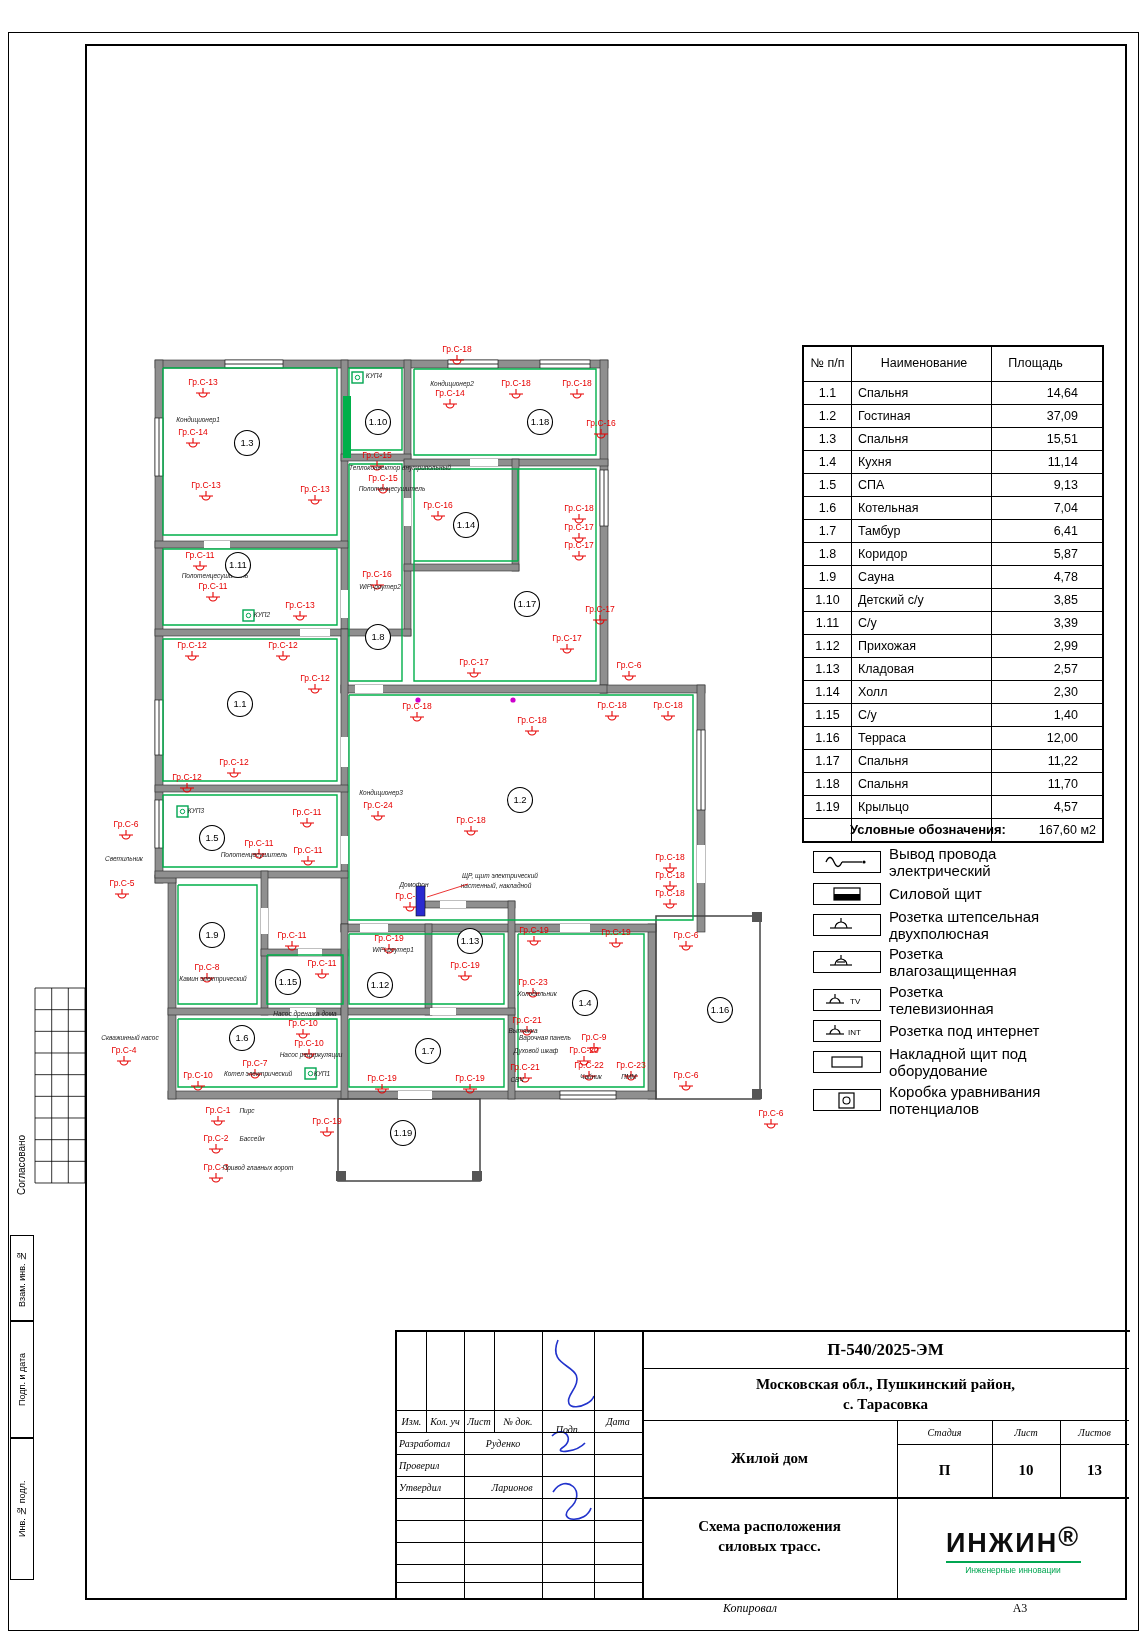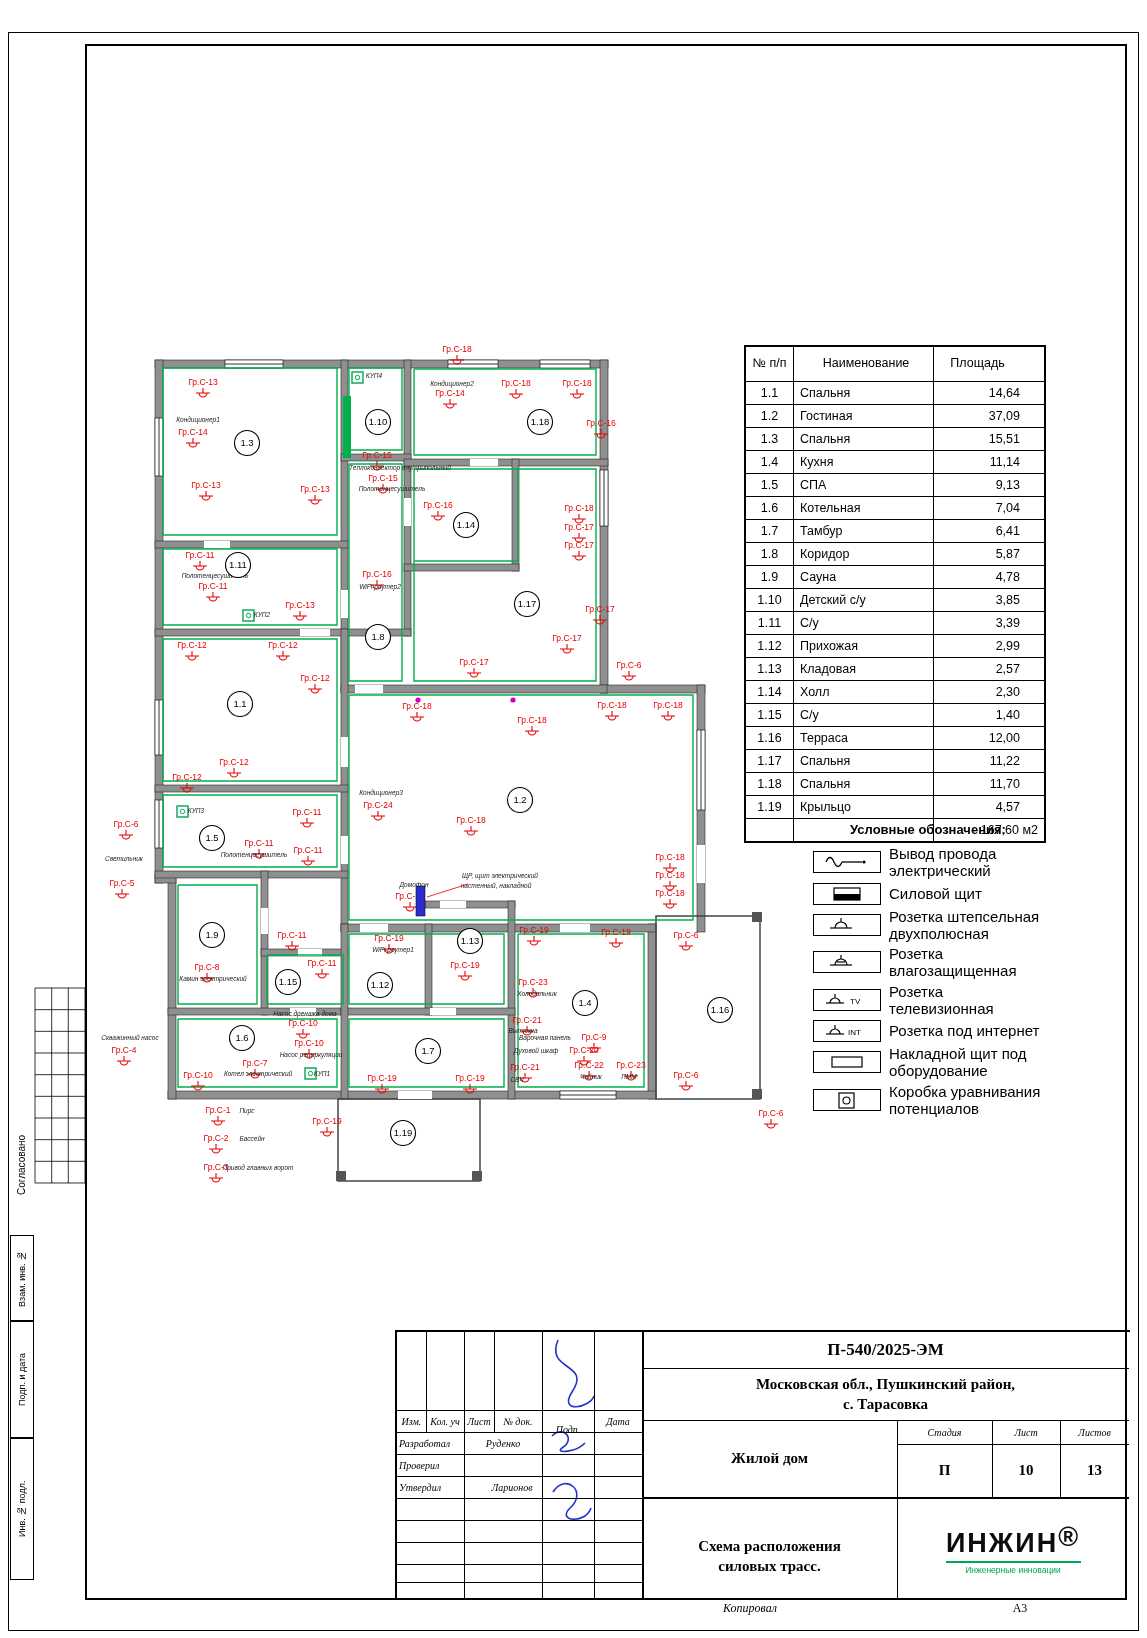--- a/index.html
+++ b/index.html
@@ -3,21 +3,21 @@
 <meta charset="utf-8">
 <style>
   html,body{margin:0;padding:0;background:#e8e8e8;}
   .sheet{position:relative;width:1147px;height:1638px;background:#ffffff;overflow:hidden;
          font-family:"Liberation Sans",sans-serif;color:#000;}
   .abs{position:absolute;}
   
   .outer-border{position:absolute;left:8px;top:32px;width:1129px;height:1597px;border:1px solid #000;}
   .main-frame{position:absolute;left:85px;top:44px;width:1038px;height:1552px;border:2px solid #000;}
   
-  .rooms-table{position:absolute;left:744px;top:345px;border-radius:18px;}
+  .rooms-table{position:absolute;left:802px;top:345px;border-radius:18px;}
   .rooms-table table{border-collapse:collapse;border:2px solid #000;}
   .rooms-table th,.rooms-table td{border:1px solid #000;font-size:12.5px;font-family:"Liberation Sans",sans-serif;}
   .rooms-table th{height:32px;font-weight:normal;text-align:center;line-height:1.05;}
   .rooms-table td{height:20px;}
   .c-num{width:45px;text-align:center;}
   .c-name{width:132px;text-align:left;padding-left:6px;}
   .c-area{width:85px;text-align:right;padding-right:24px;}
   .c-total{font-size:9.5px;text-align:right;padding-right:6px;}
   
   .legend{position:absolute;left:813px;top:822px;width:230px;}
@@ -634,21 +634,21 @@
       <span>Московская обл., Пушкинский район,</span>
       <span>с. Тарасовка</span>
     </div>
     <div class="tb-cell tb-big" style="left:245px;top:88px;width:255px;height:77px;">Жилой дом</div>
     <div class="tb-cell tb-small" style="left:500px;top:88px;width:95px;height:24px;">Стадия</div>
     <div class="tb-cell tb-small" style="left:595px;top:88px;width:68px;height:24px;">Лист</div>
     <div class="tb-cell tb-small" style="left:663px;top:88px;width:69px;height:24px;font-style:italic;">Листов</div>
     <div class="tb-cell tb-val" style="left:500px;top:112px;width:95px;height:53px;">П</div>
     <div class="tb-cell tb-val" style="left:595px;top:112px;width:68px;height:53px;">10</div>
     <div class="tb-cell tb-val" style="left:663px;top:112px;width:69px;height:53px;">13</div>
-    <div class="tb-cell tb-title" style="left:245px;top:177px;width:255px;height:95px;">
+    <div class="tb-cell tb-title" style="left:245px;top:157px;width:255px;height:95px;">
       <span>Схема расположения</span>
       <span>силовых трасс.</span>
     </div>
     <div class="tb-cell logo-box" style="left:500px;top:165px;width:232px;height:103px;">
       <div><span class="logo-name">ИНЖИН</span><sup class="logo-name">®</sup></div>
       <div class="logo-rule" id="logo-rule" style="background: rgb(0, 166, 81);"></div>
       <div class="logo-tagline" id="logo-tagline" style="color: rgb(0, 166, 81);">Инженерные инновации</div>
     </div>
     <div id="tb-header-cells">
         <div class="tb-cell tb-small" style="left: 0px; top: 78px; width: 29px; height: 22px; font-style: italic;">Изм.</div>

